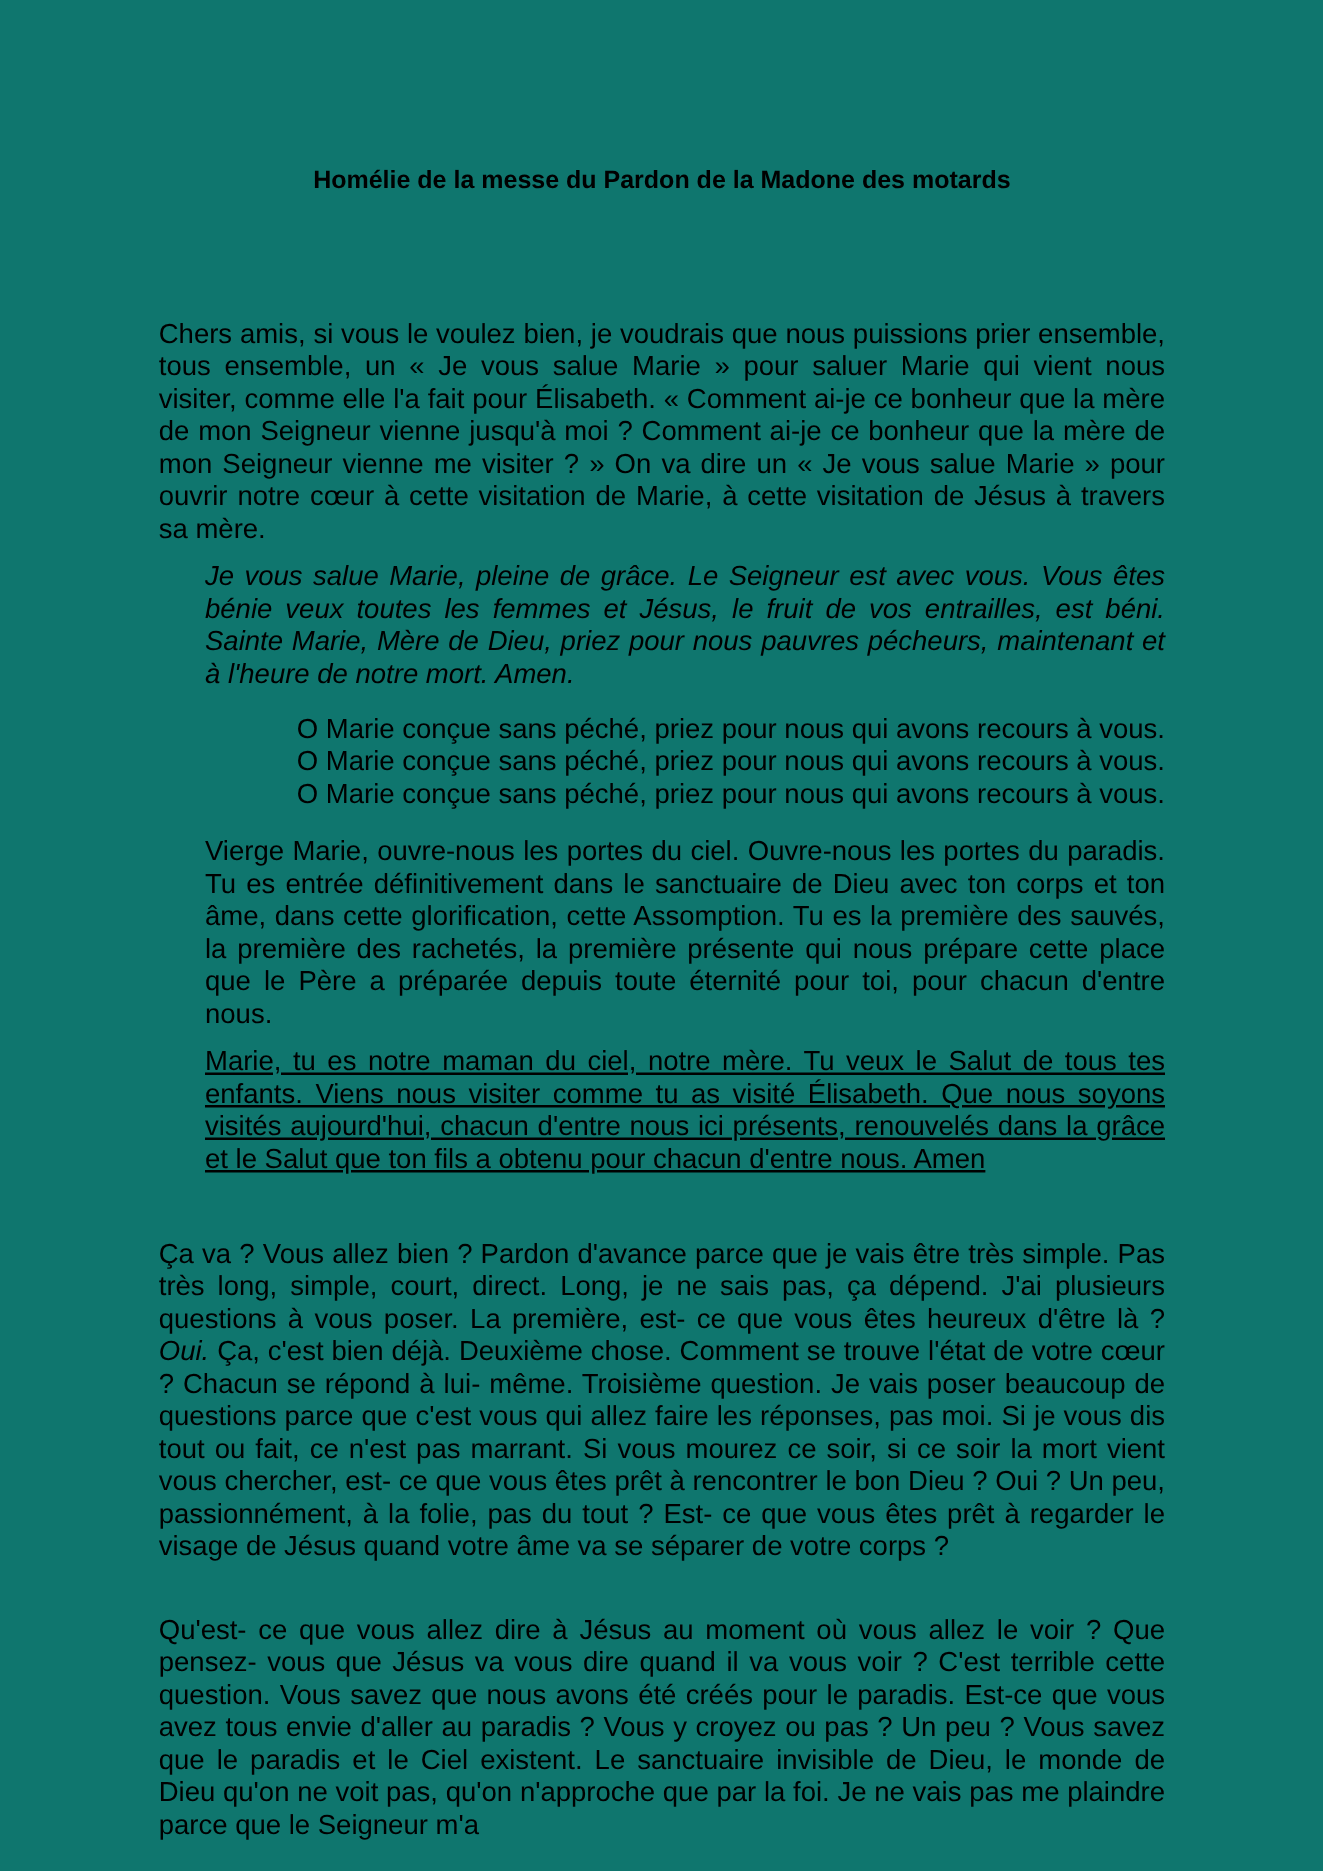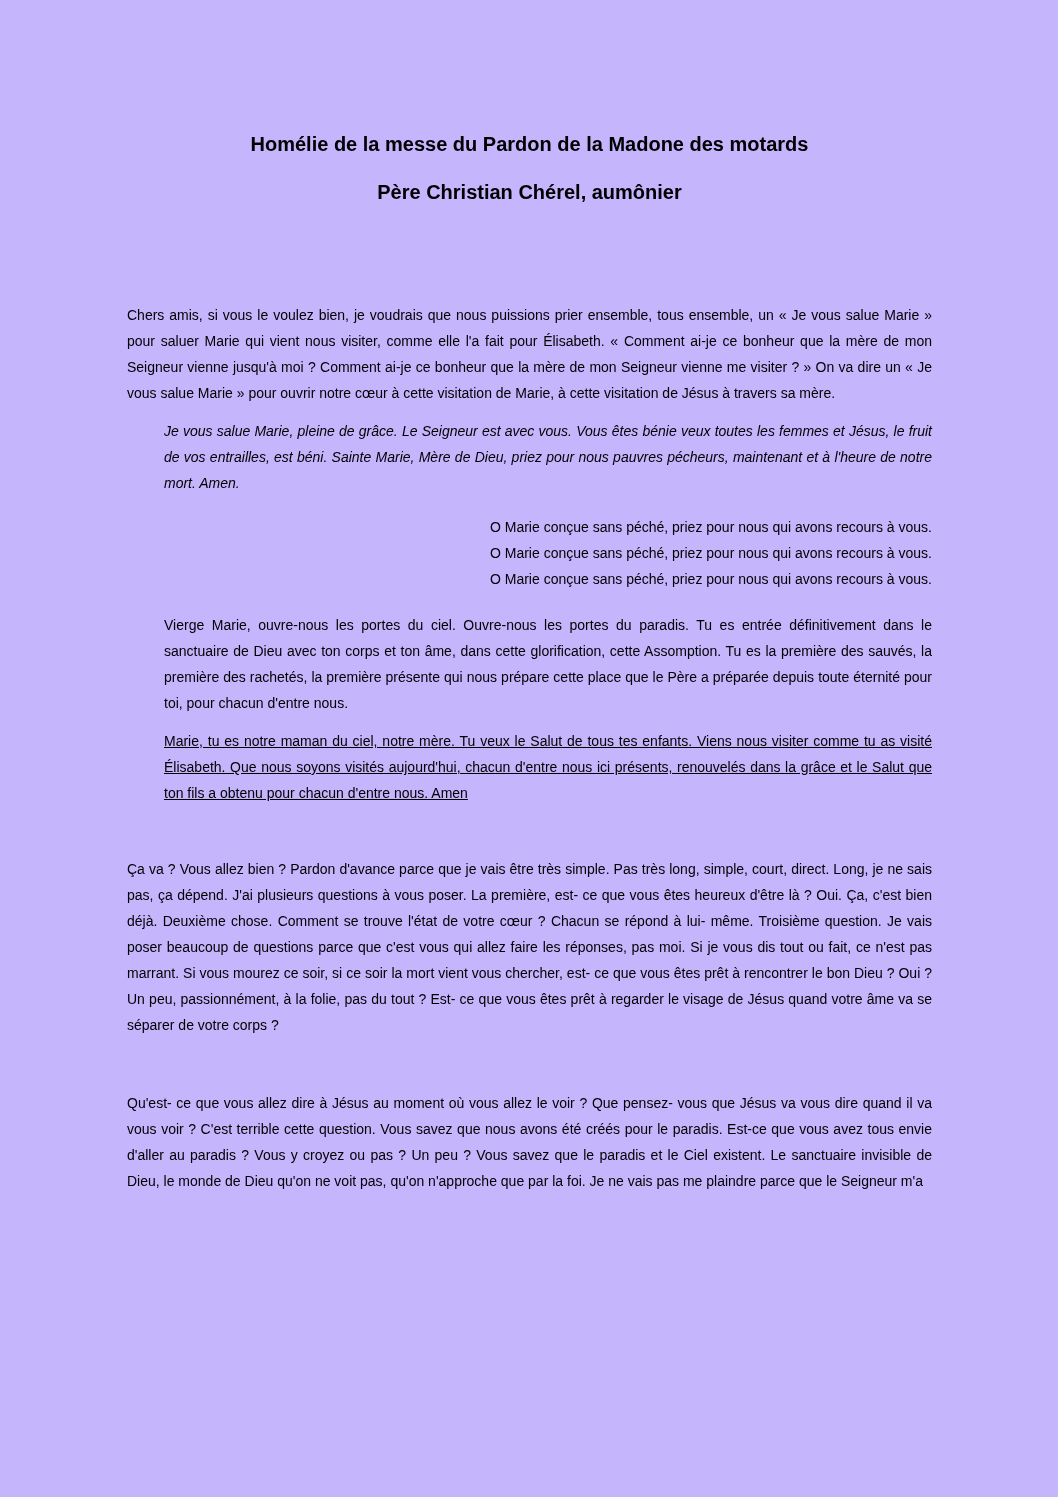--- a/index.html
+++ b/index.html
@@ -5,61 +5,60 @@
   html, body {
     margin: 0;
     padding: 0;
     background: #ffffff;
   }
   .page {
     position: relative;
     width: 1058px;
     height: 1497px;
     margin: 0 auto;
-    background: #c4b5fd;
+    background: #0f766e;
     color: #000000;
     font-family: "Liberation Sans", sans-serif;
     box-sizing: border-box;
     padding: 133px 126px 0 127px;
     overflow: hidden;
   }
   .title-line {
     text-align: center;
     font-weight: bold;
     font-size: 20px;
     line-height: 22px;
     margin: 0 0 26px 0;
     letter-spacing: 0px;
   }
   .para {
-    font-size: 14px;
+    font-size: 22px;
     line-height: 26px;
     text-align: justify;
     margin: 0;
   }
   .para-intro      { margin-top: 99px; }
   .indented        { margin-left: 37px; }
   .para-ave        { margin-top: 12px; font-style: italic; }
   .para-invocation { margin-top: 18px; text-align: right; }
   .para-vierge     { margin-top: 20px; }
   .para-maman      { margin-top: 12px; text-decoration: underline; }
   .para-cava       { margin-top: 50px; }
-  .para-quest      { margin-top: 52px; }
+  .para-quest      { margin-top: 41px; }
   .invocation-line { display: block; }
-  .italic-inline   { }
+  .italic-inline   { font-style: italic; }
 </style>
 </head>
 <body>
 
 <div class="page">
 
   <h1 class="title-line">Homélie de la messe du Pardon de la Madone des motards</h1>
 
 
-  <h3 class="title-line">Père Christian Chérel, aumônier</h3>
 
   <p class="para para-intro">Chers amis, si vous le voulez bien, je voudrais que nous puissions prier ensemble, tous ensemble, un « Je vous salue Marie » pour saluer Marie qui vient nous visiter, comme elle l'a fait pour Élisabeth. « Comment ai-je ce bonheur que la mère de mon Seigneur vienne jusqu'à moi ? Comment ai-je ce bonheur que la mère de mon Seigneur vienne me visiter ? » On va dire un « Je vous salue Marie » pour ouvrir notre cœur à cette visitation de Marie, à cette visitation de Jésus à travers sa mère.</p>
 
   <p class="para indented para-ave">Je vous salue Marie, pleine de grâce. Le Seigneur est avec vous. Vous êtes bénie veux toutes les femmes et Jésus, le fruit de vos entrailles, est béni. Sainte Marie, Mère de Dieu, priez pour nous pauvres pécheurs, maintenant et à l'heure de notre mort. Amen.</p>
 
   <p class="para indented para-invocation">
     <span class="invocation-line">O Marie conçue sans péché, priez pour nous qui avons recours à vous.</span>
     <span class="invocation-line">O Marie conçue sans péché, priez pour nous qui avons recours à vous.</span>
     <span class="invocation-line">O Marie conçue sans péché, priez pour nous qui avons recours à vous.</span>
   </p>

